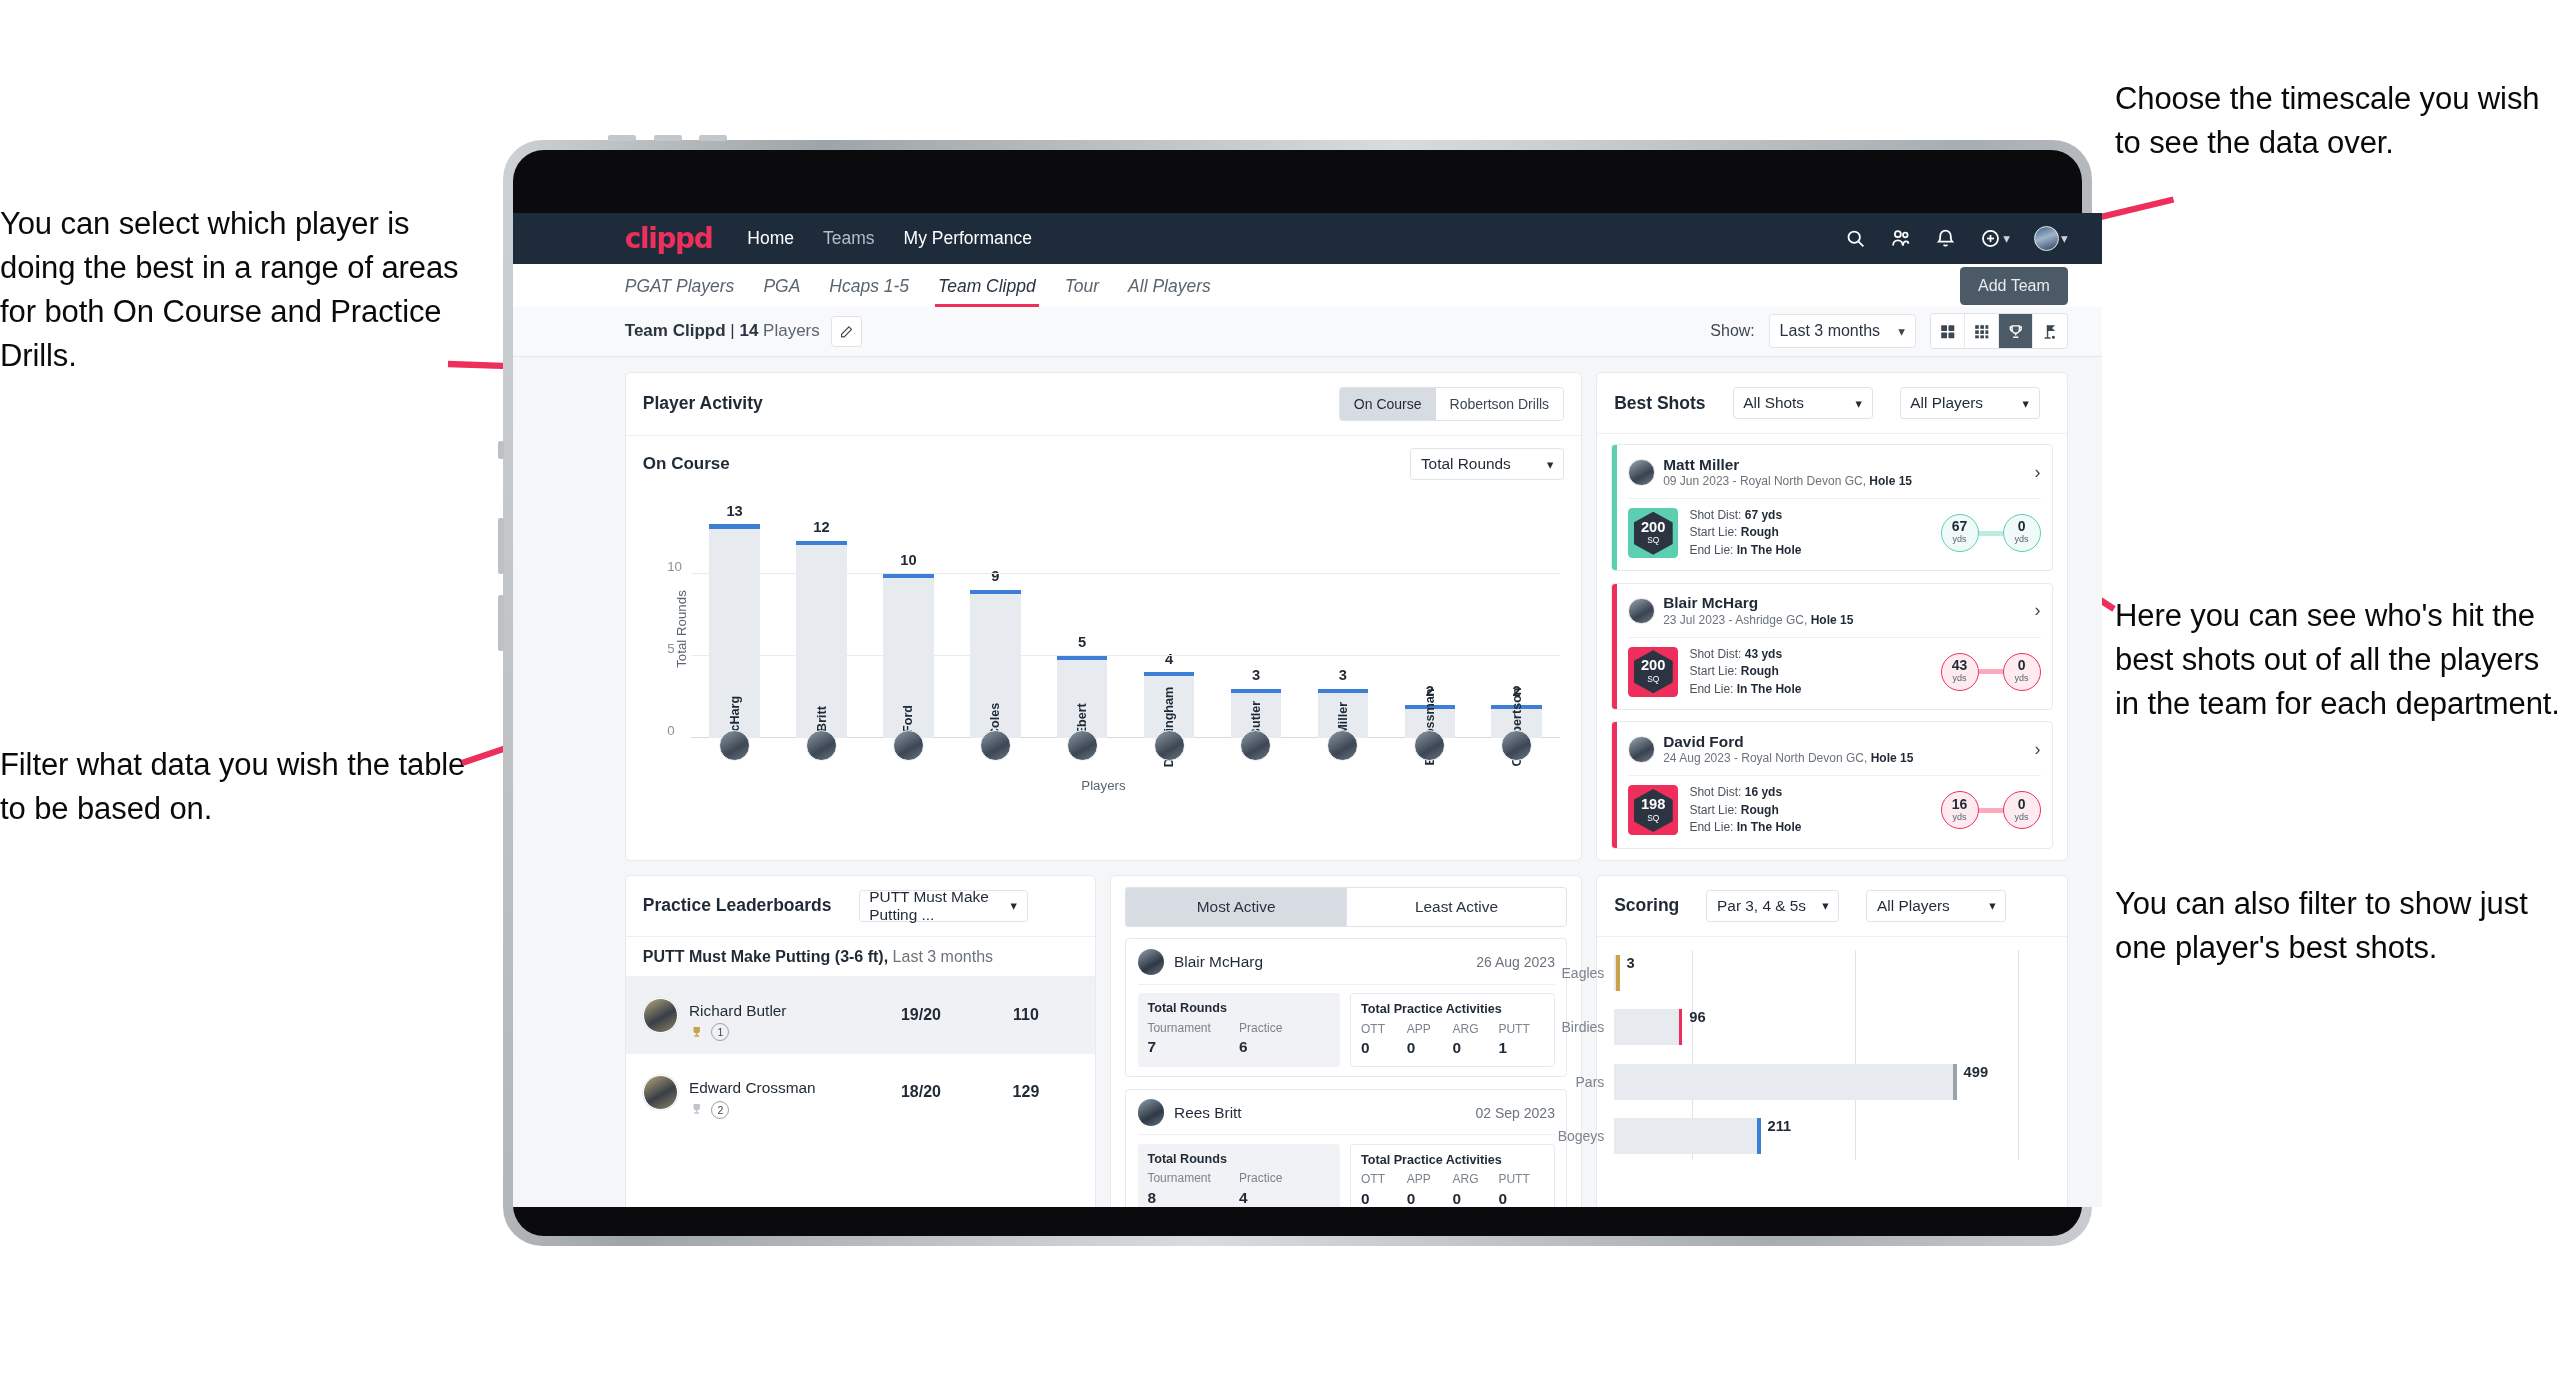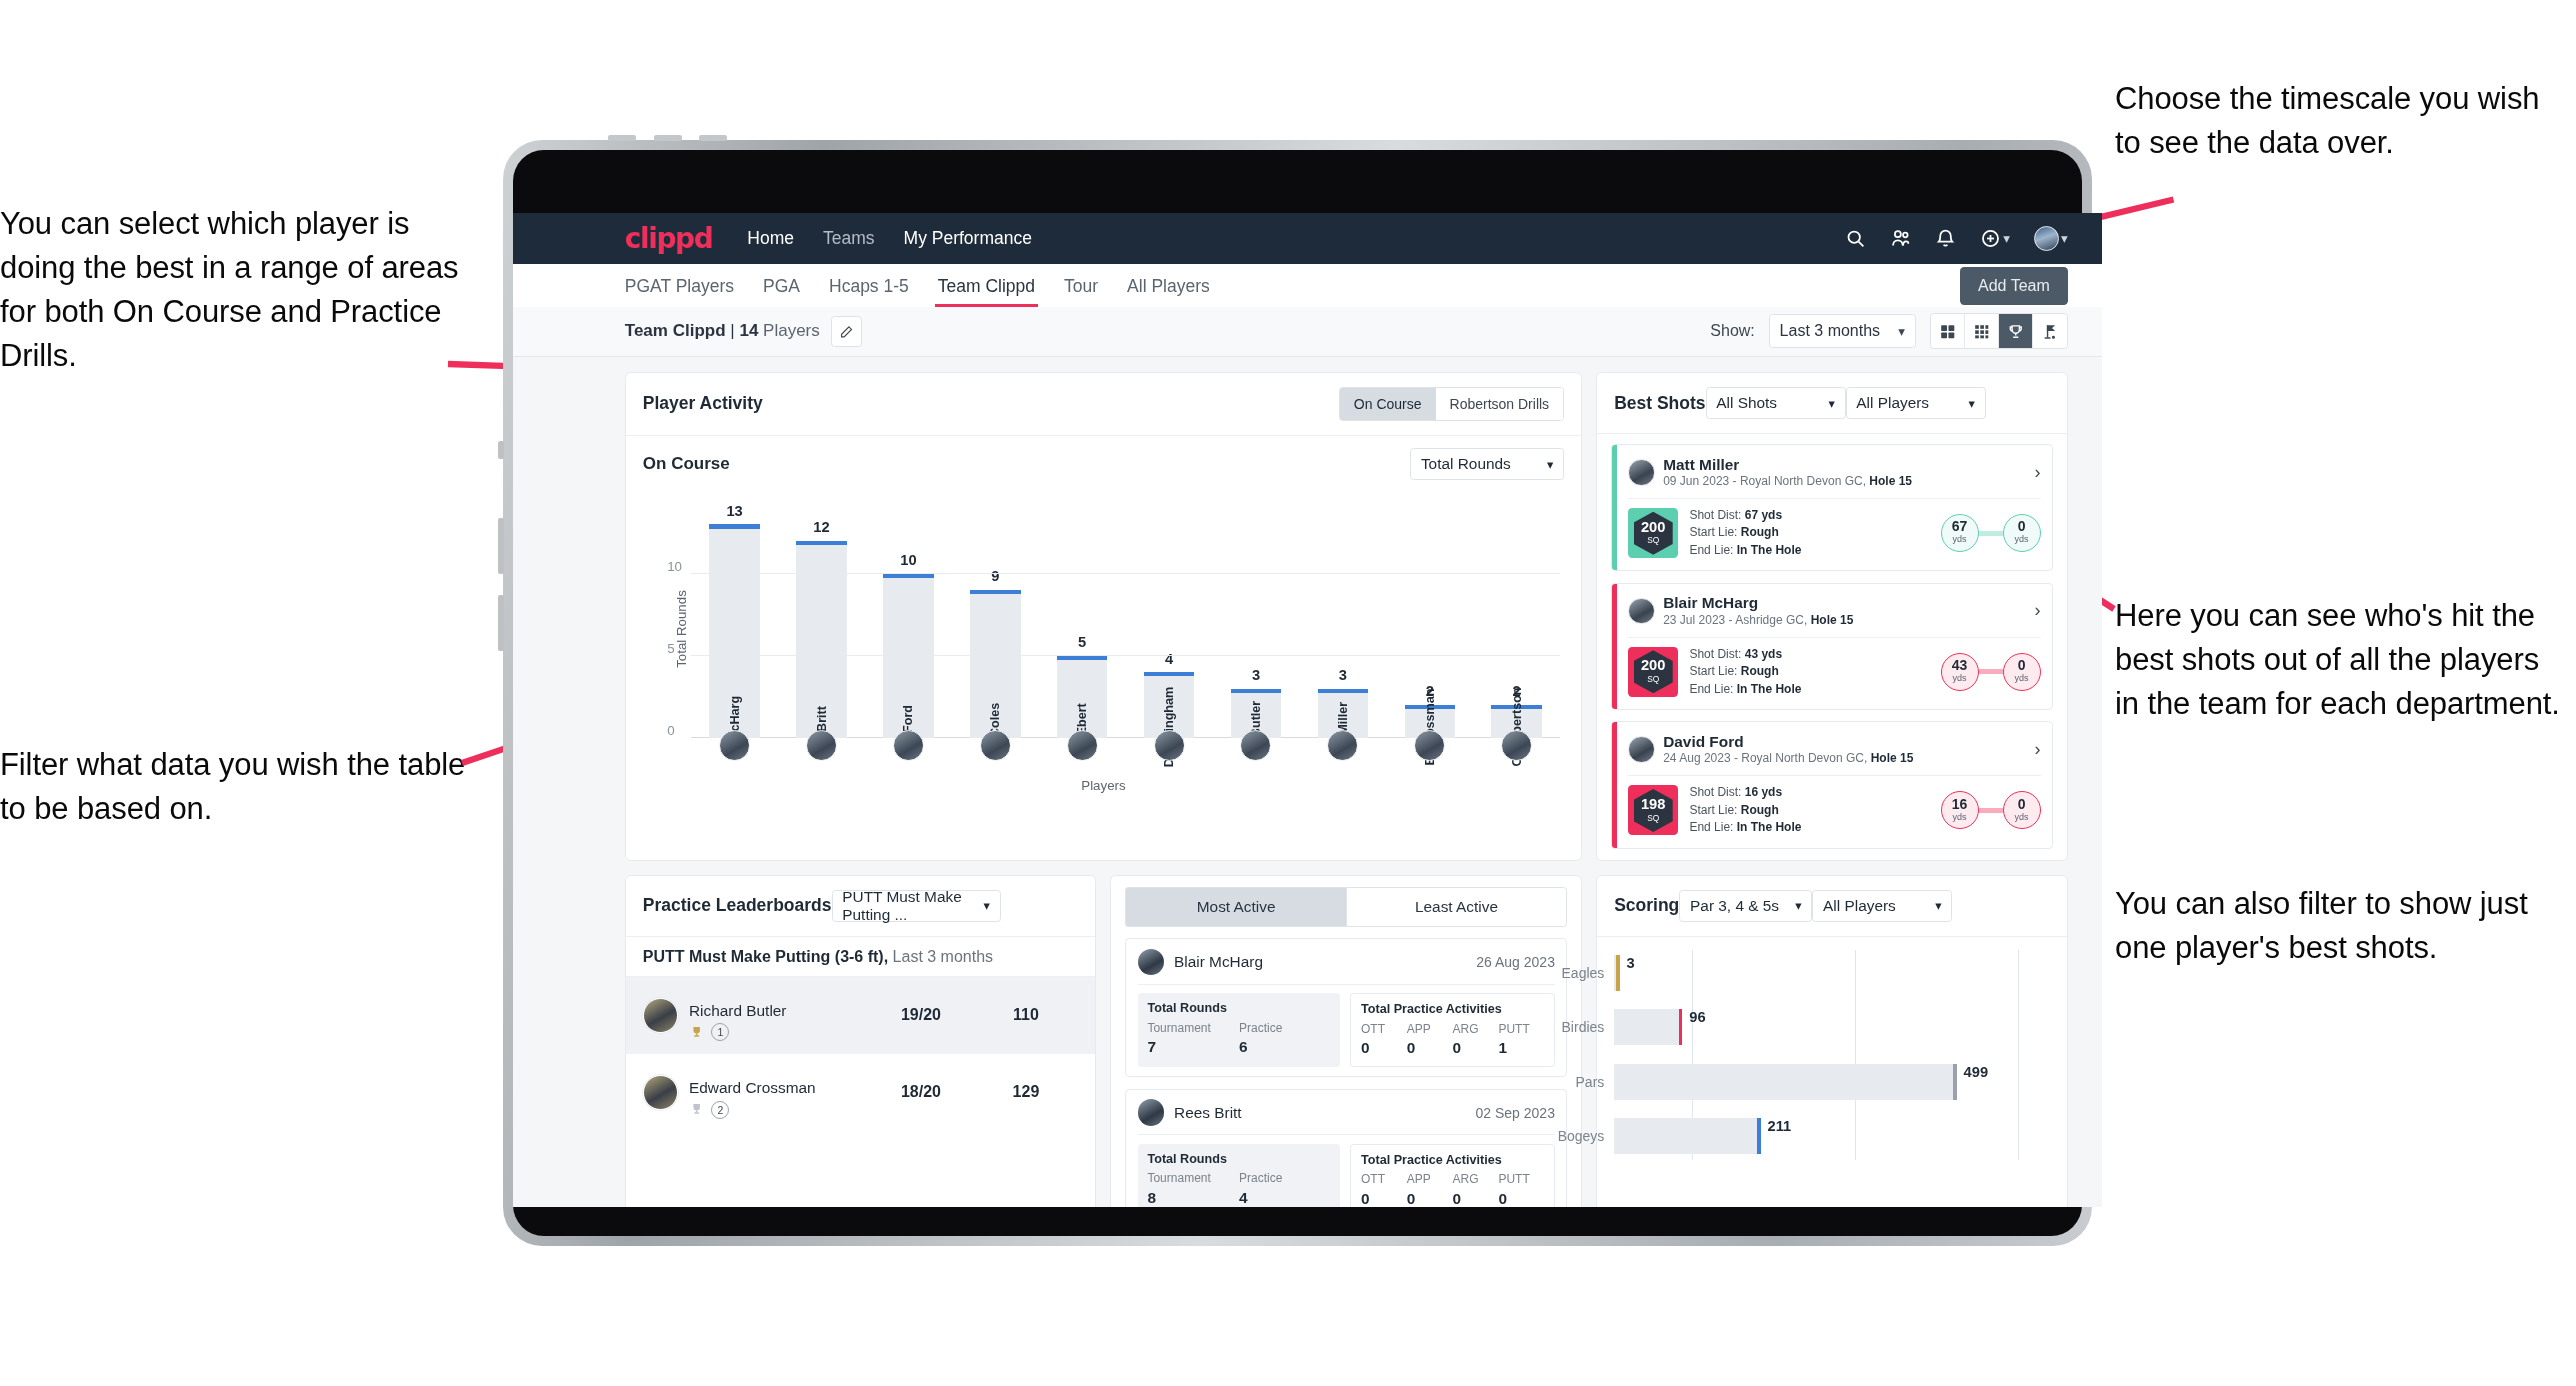--- a/index.html
+++ b/index.html
@@ -88,20 +88,21 @@
   
   .tabsrow {
     height: 43px; background: #ffffff;
     display: flex; align-items: flex-end;
     padding: 0 34px 0 112px; position: relative;
   }
   .tabs { display: flex; gap: 29px; align-items: flex-end; height: 100%; }
   .tab {
     font-size: 17.5px; color: #5b6570; padding-bottom: 9.8px;
     position: relative;
+    font-style: italic;
   }
   .tab.active { color: #2a3442; }
   .tab.active::after {
     content: ""; position: absolute; left: -2.8px; right: -2.8px; bottom: 0;
     height: 2.8px; background: #ef2f5b;
   }
   .addteam {
     position: absolute; right: 34px; top: 3.5px;
     background: #4c5966; color: #e9ecef;
     font-size: 16px; padding: 9.8px 18px; border-radius: 4.2px;
@@ -147,21 +148,21 @@
     display: grid; grid-template-columns: 1fr 1fr 1fr;
     column-gap: 14px; row-gap: 14px;
   }
   .card {
     background: #ffffff; border: 0.7px solid #e6eaee; border-radius: 5.6px;
   }
   .span2 { grid-column: span 2; }
 
   .card-head {
     display: flex; align-items: center; padding: 14px 17px;
-    border-bottom: 0.7px solid #edf0f3; gap: 0;
+    border-bottom: 0.7px solid #edf0f3; gap: 27px;
   }
   .card-title { font-size: 17.5px; font-weight: bold; color: #1f2a36; }
   .seg {
     margin-left: auto; display: flex; border: 0.7px solid #dfe3e8;
     border-radius: 3.5px; overflow: hidden;
   }
   .seg-btn {
     padding: 7.7px 14px; font-size: 14px; color: #3d4752; background: #fff;
   }
   .seg-btn.active { background: #d6dce2; color: #1f2a36; }

